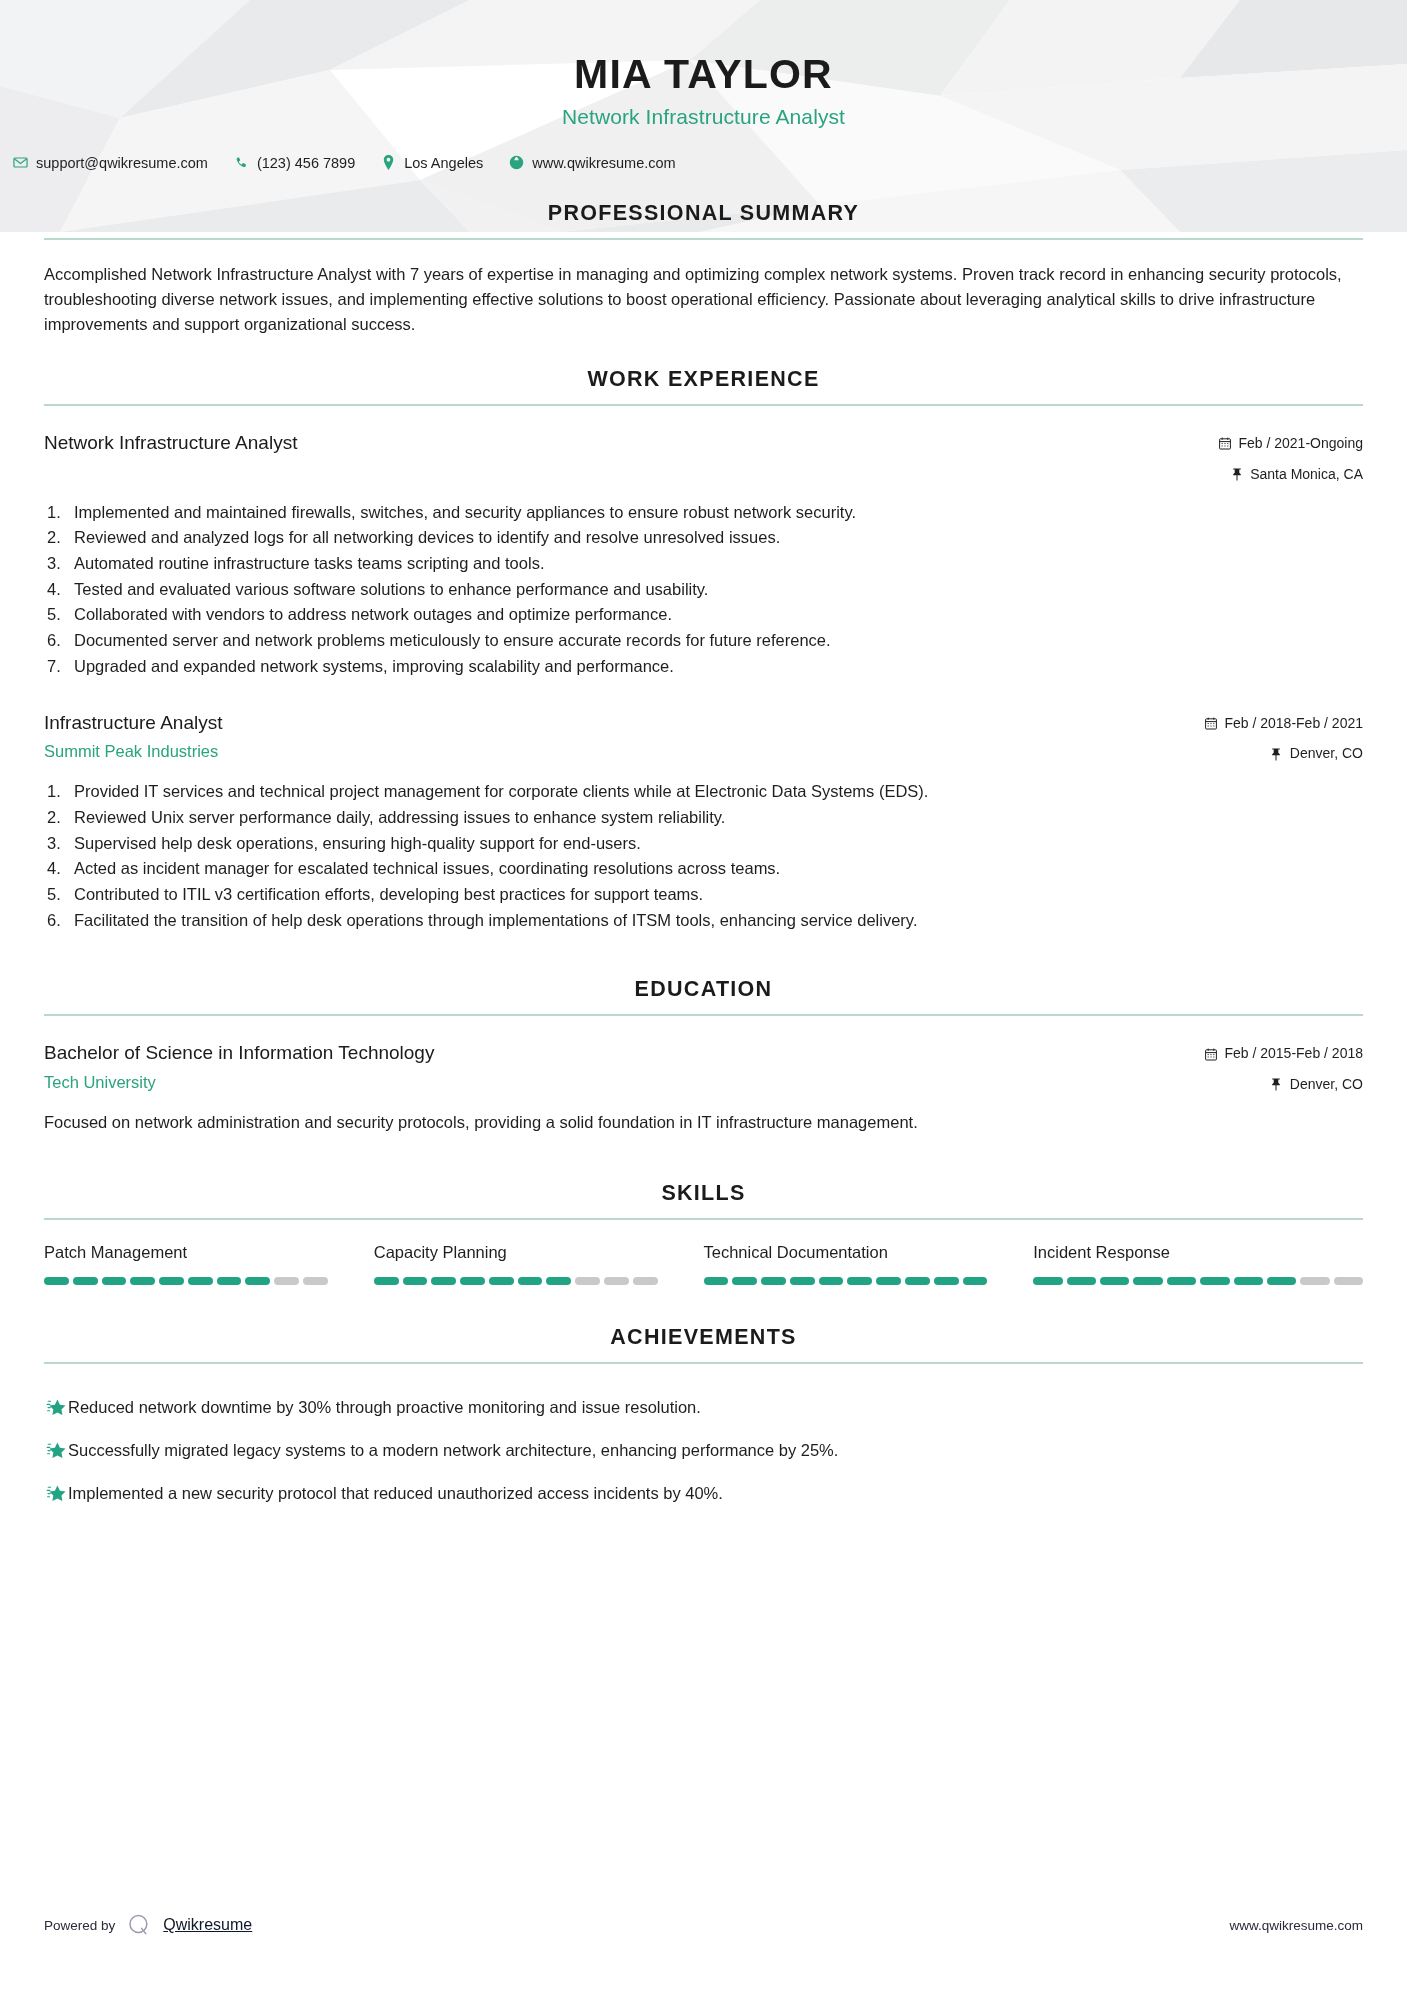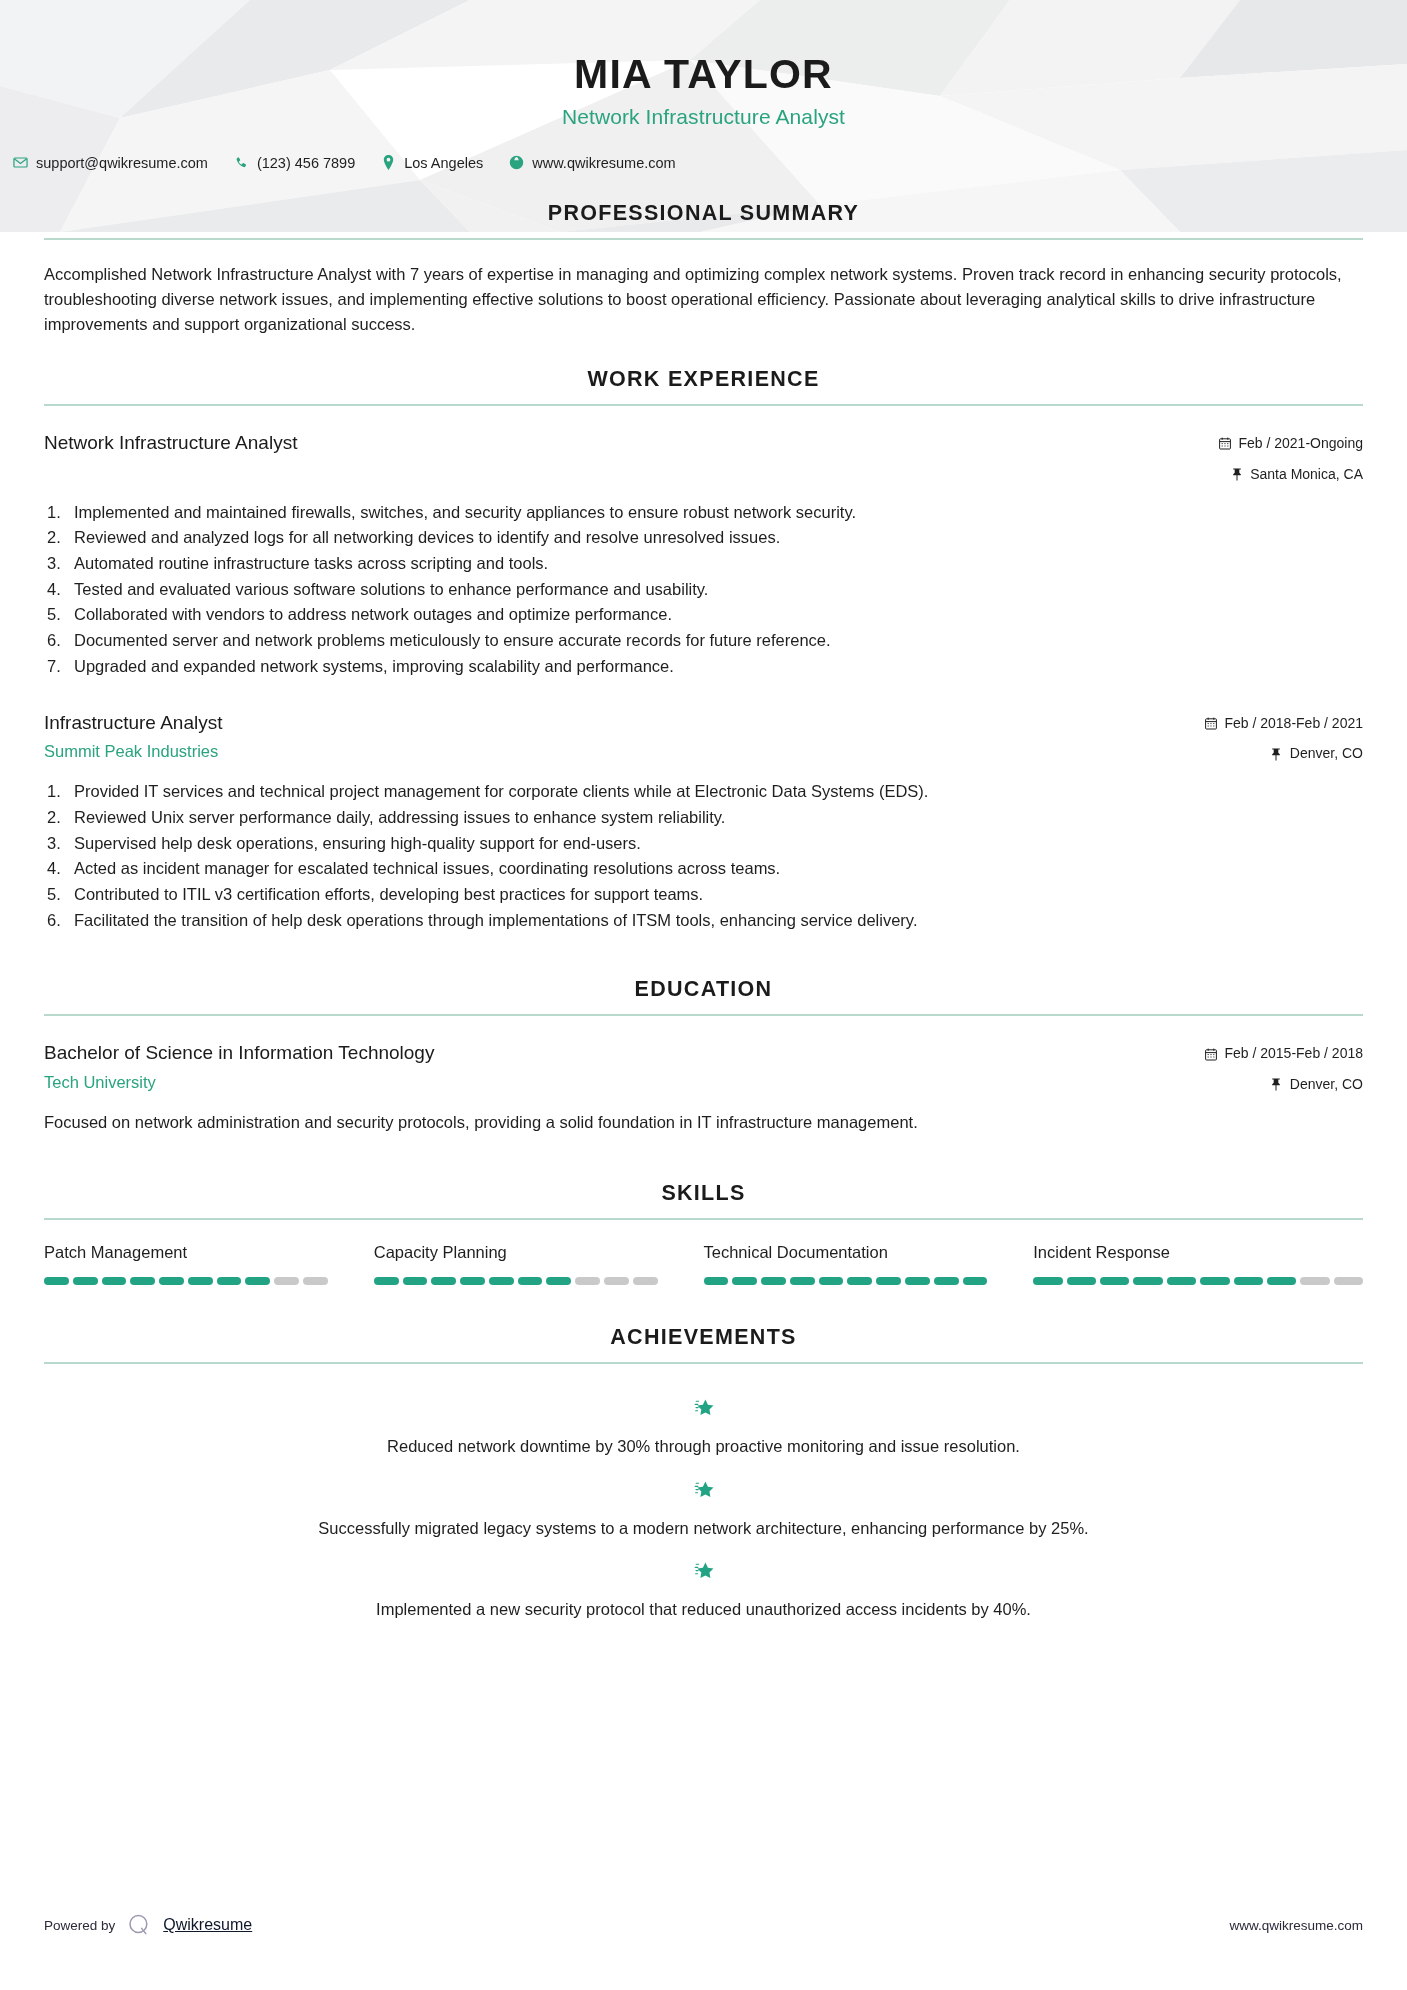--- a/index.html
+++ b/index.html
@@ -209,23 +209,21 @@
     border-radius: 4px;
     background: #c9c9c9;
   }
   .seg.on { background: #22a383; }
 
   
   .ach-list { margin-top: 22px; }
   .ach-item {
     display: flex;
     align-items: center;
-    gap: 14px;
     padding: 9px 0;
-    flex-direction: column;
   }
   .ach-icon {
     flex: 0 0 auto;
     width: 24px;
     height: 24px;
     display: inline-flex;
     align-items: center;
     justify-content: center;
     color: #22a383;
     margin-top: 1px;
@@ -384,21 +382,21 @@
                   <path d="M1.2 0.4h7.6v1H7.3v3.4l1.5 1.5v1H5.5v5.1h-1V7.3H1.2v-1l1.5-1.5V1.4H1.2z"></path>
                 </svg>
               </span>
               <span>Santa Monica, CA</span>
             </div>
           </div>
         </div>
         <ol class="entry-bullets">
           <li>Implemented and maintained firewalls, switches, and security appliances to ensure robust network security.</li>
           <li>Reviewed and analyzed logs for all networking devices to identify and resolve unresolved issues.</li>
-          <li>Automated routine infrastructure tasks across scripting and tools.</li>
+          <li>Automated routine infrastructure tasks teams scripting and tools.</li>
           <li>Tested and evaluated various software solutions to enhance performance and usability.</li>
           <li>Collaborated with vendors to address network outages and optimize performance.</li>
           <li>Documented server and network problems meticulously to ensure accurate records for future reference.</li>
           <li>Upgraded and expanded network systems, improving scalability and performance.</li>
         </ol>
       </div>
 
       <div class="entry" style="margin-top:30px;">
         <div class="entry-head">
           <div class="entry-left">

